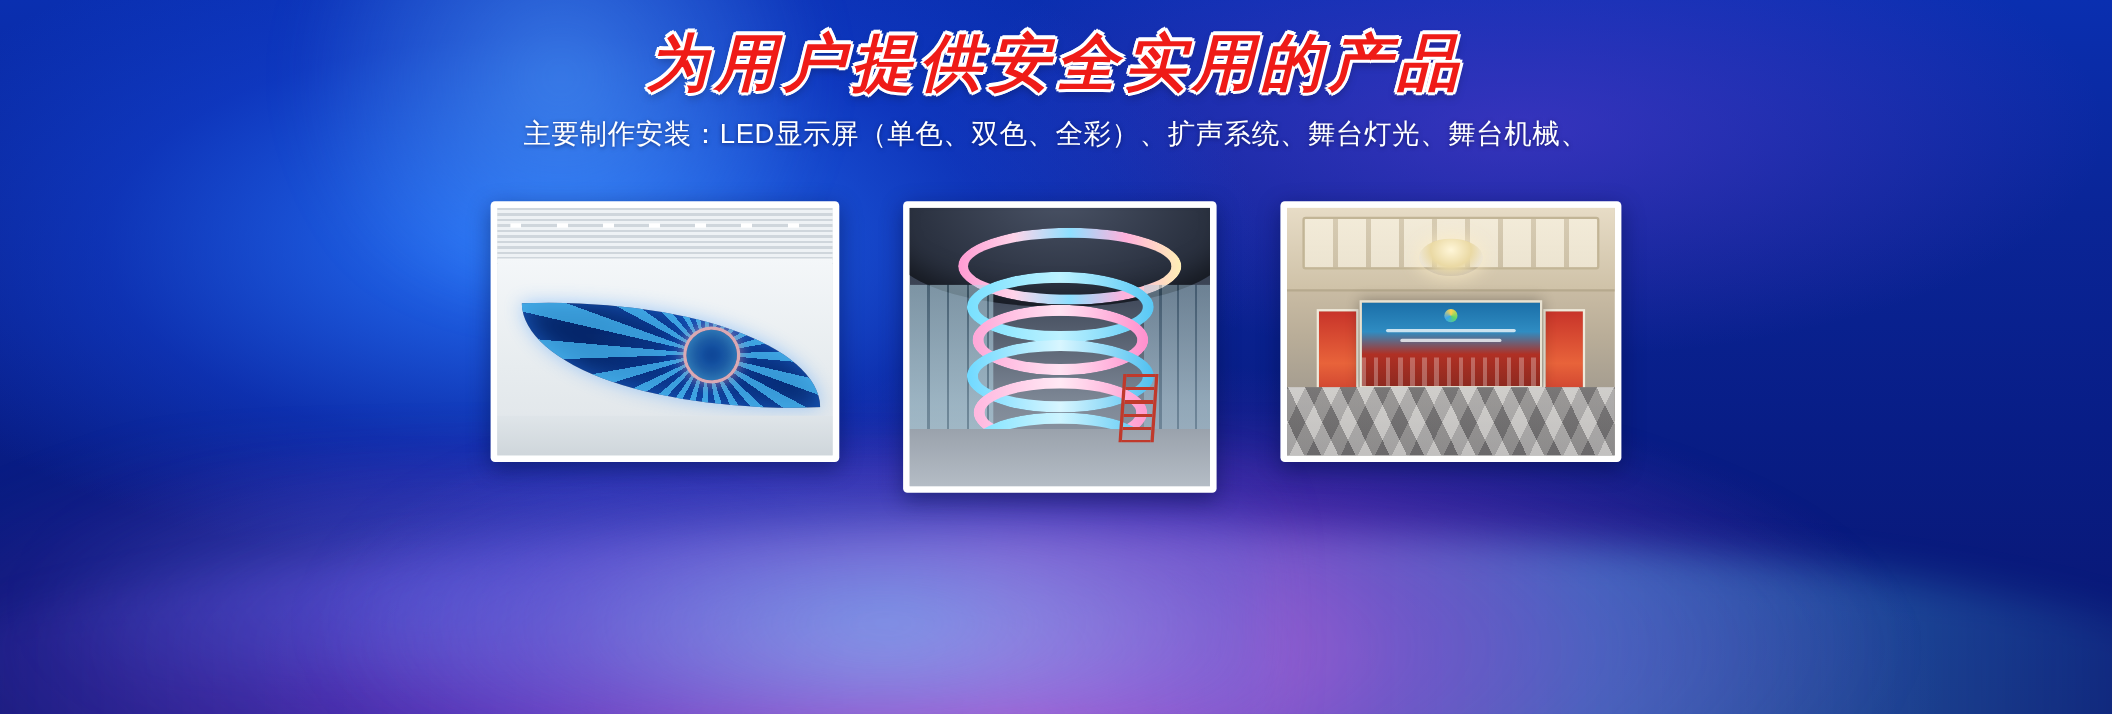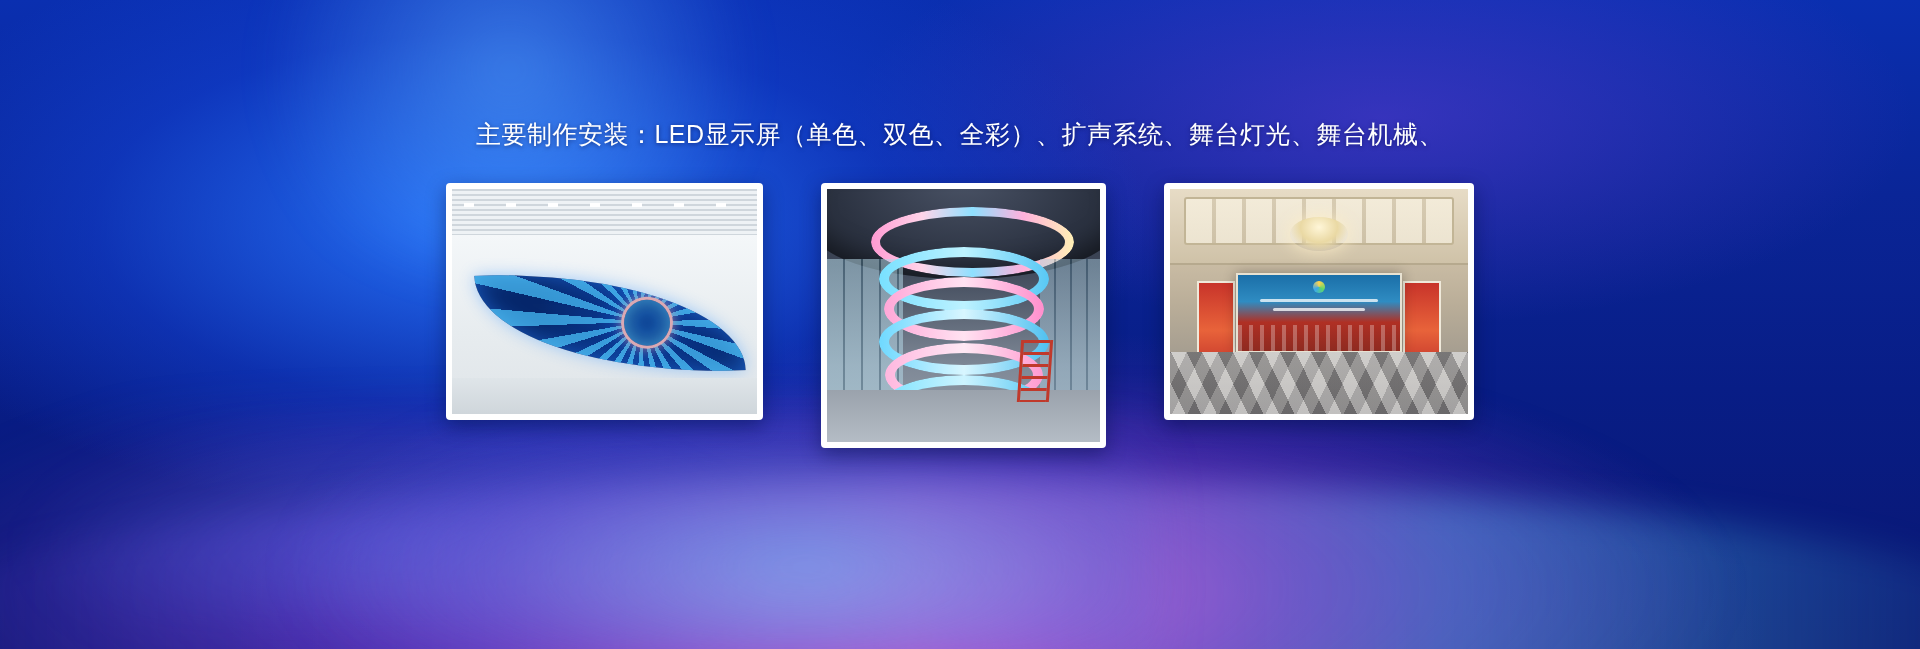--- a/index.html
+++ b/index.html
@@ -49,21 +49,21 @@
     font-family:"DejaVu Serif","Liberation Serif",serif;
     font-weight:bold;font-size:56px;line-height:66px;color:#ef1b17;
     letter-spacing:6px;font-style:italic;
     text-shadow:
       -2px -2px 0 #fff, 2px -2px 0 #fff, -2px 2px 0 #fff, 2px 2px 0 #fff,
       -3px 0 0 #fff, 3px 0 0 #fff, 0 -3px 0 #fff, 0 3px 0 #fff,
       0 4px 9px rgba(0,0,0,.35);
     white-space:nowrap;
   }
   .subtitle{
-    position:absolute;top:112px;left:0;width:100%;text-align:center;
+    position:absolute;top:100px;left:0;width:100%;text-align:center;
     color:#ffffff;font-size:25px;line-height:44px;letter-spacing:.5px;
     text-shadow:0 1px 4px rgba(0,10,60,.55);
   }
   .subtitle div{white-space:nowrap;}
   .gallery{
     position:absolute;top:183px;left:0;width:100%;
     display:flex;justify-content:center;align-items:flex-start;gap:58px;
   }
   .card{
     background:#fff;padding:6px;border-radius:4px;
@@ -225,20 +225,21 @@
 <body>
 
 <div class="banner">
 
   <div class="glow-top"></div>
   <div class="arc"></div>
   <div class="sweep sweep3"></div>
   <div class="sweep sweep1"></div>
   <div class="sweep sweep2"></div>
 
+  <div class="headline">为用户提供安全实用的产品</div>
 
   <div class="subtitle">
     <div>主要制作安装：LED显示屏（单色、双色、全彩）、扩声系统、舞台灯光、舞台机械、</div>
   </div>
 
   <div class="gallery">
 
     <div class="card c1">
       <div class="photo p1">
         <div class="ceil"></div>

